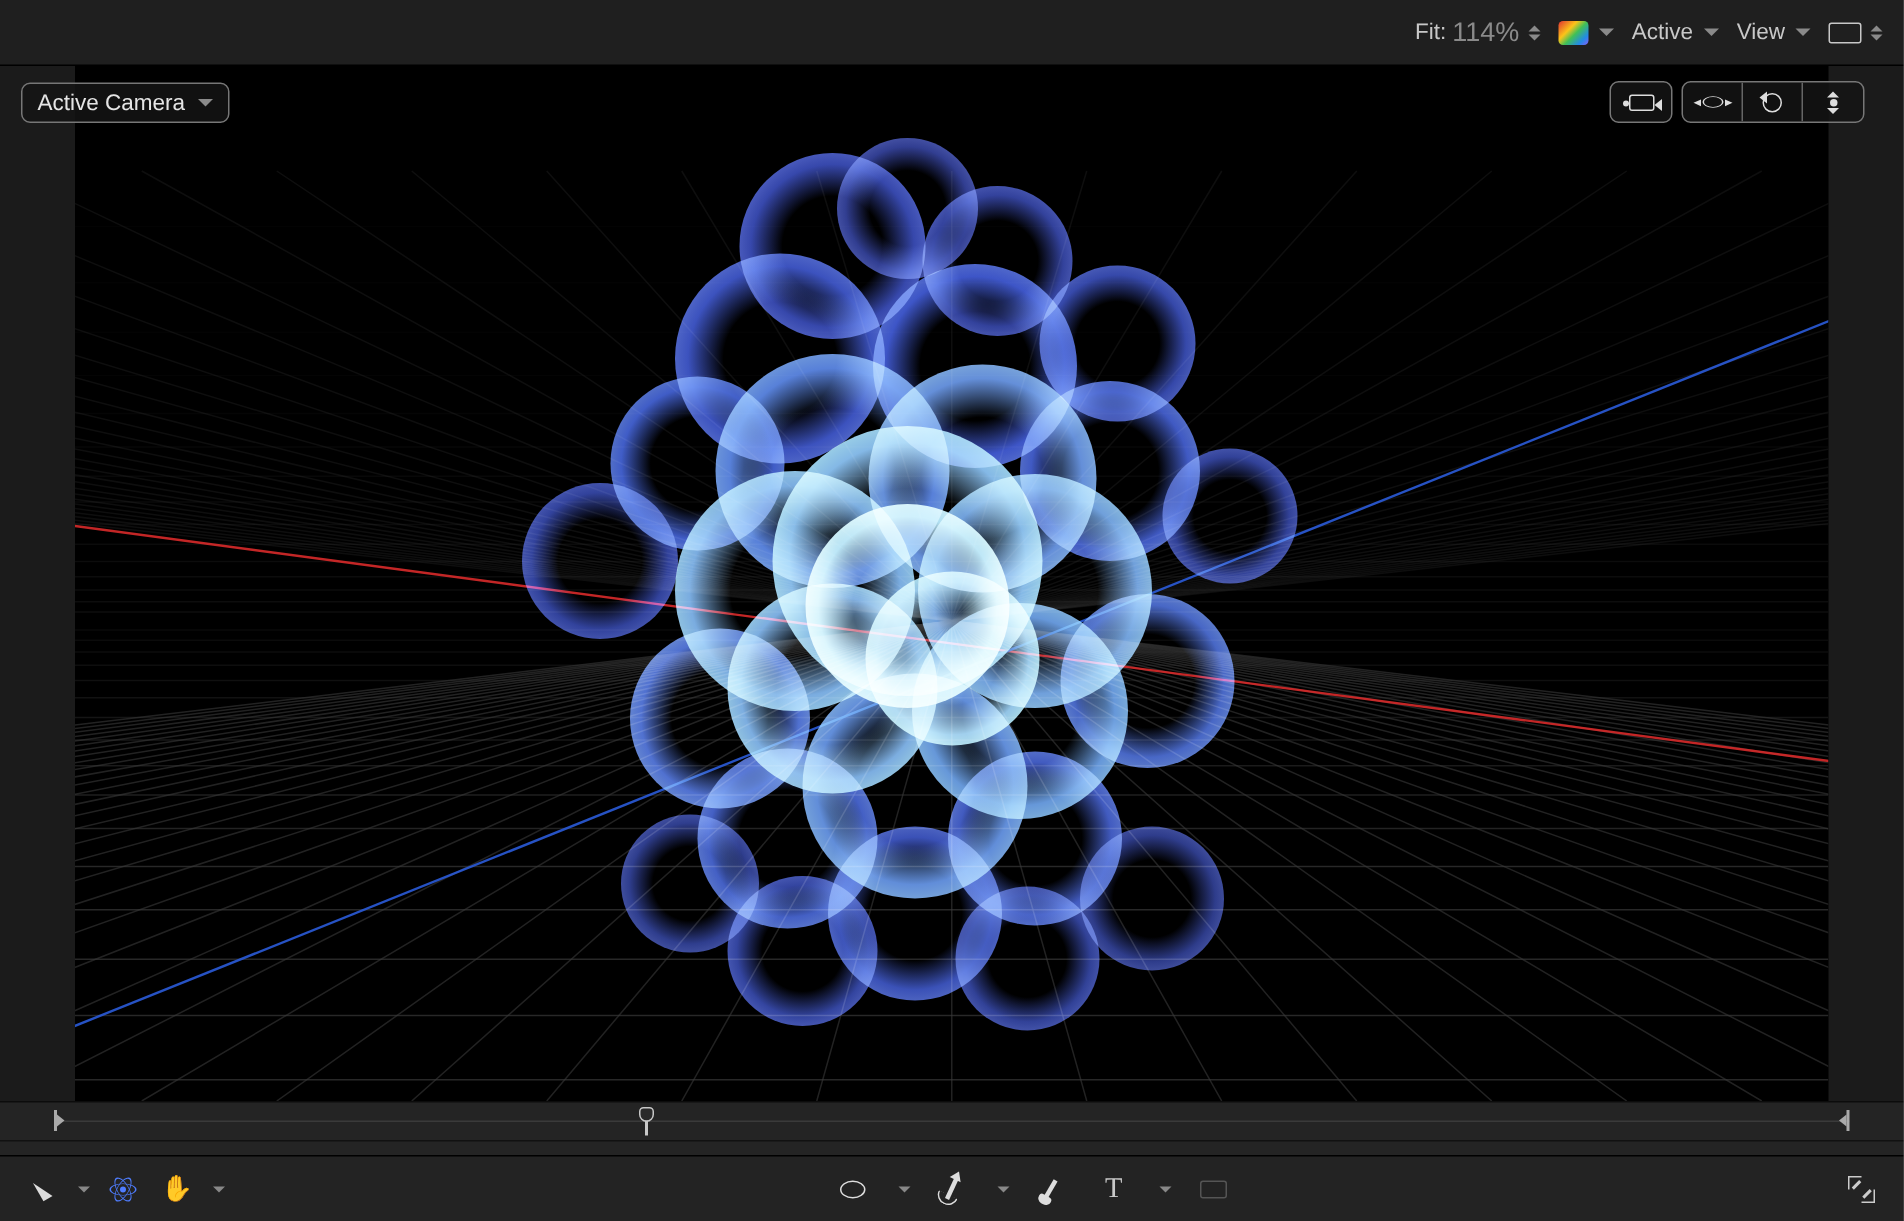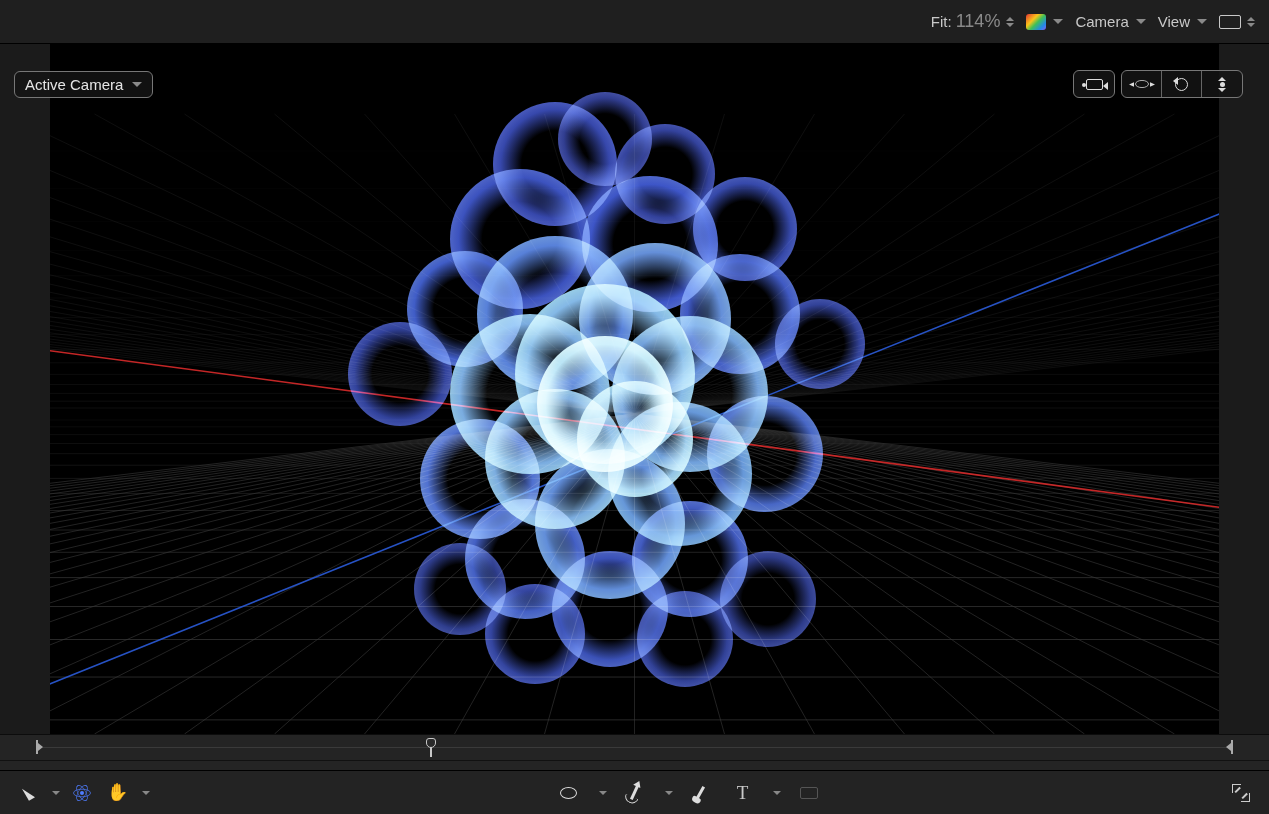--- a/index.html
+++ b/index.html
@@ -68,21 +68,20 @@
     flex: 1 1 auto;
     background: #1b1b1b;
   }
   .overlay-row {
     position: absolute;
     top: 10px; left: 14px; right: 26px;
     display: flex;
     justify-content: space-between;
     align-items: center;
     z-index: 30;
-    margin-top: 16px;
   }
   .pill-btn {
     background: rgba(20,20,20,0.85);
     border: 1px solid #777;
     border-radius: 6px;
     padding: 4px 10px;
     display: flex;
     align-items: center;
     gap: 6px;
     font-size: 15px;
@@ -240,21 +239,21 @@
     <span class="updown-wrap">
       <span class="updown up"></span>
         <span class="updown down"></span>
     </span>
   </div>
   <div class="tb-item">
     <span class="color-chip"></span>
     <span class="chev-down"></span>
   </div>
   <div class="tb-item">
-    <span class="tb-label">Camera</span>
+    <span class="tb-label">Active</span>
     <span class="chev-down"></span>
   </div>
   <div class="tb-item">
     <span class="tb-label">View</span>
     <span class="chev-down"></span>
   </div>
   <div class="tb-item">
     <span class="aspect-chip"></span>
     <span class="updown-wrap">
       <span class="updown up"></span>

